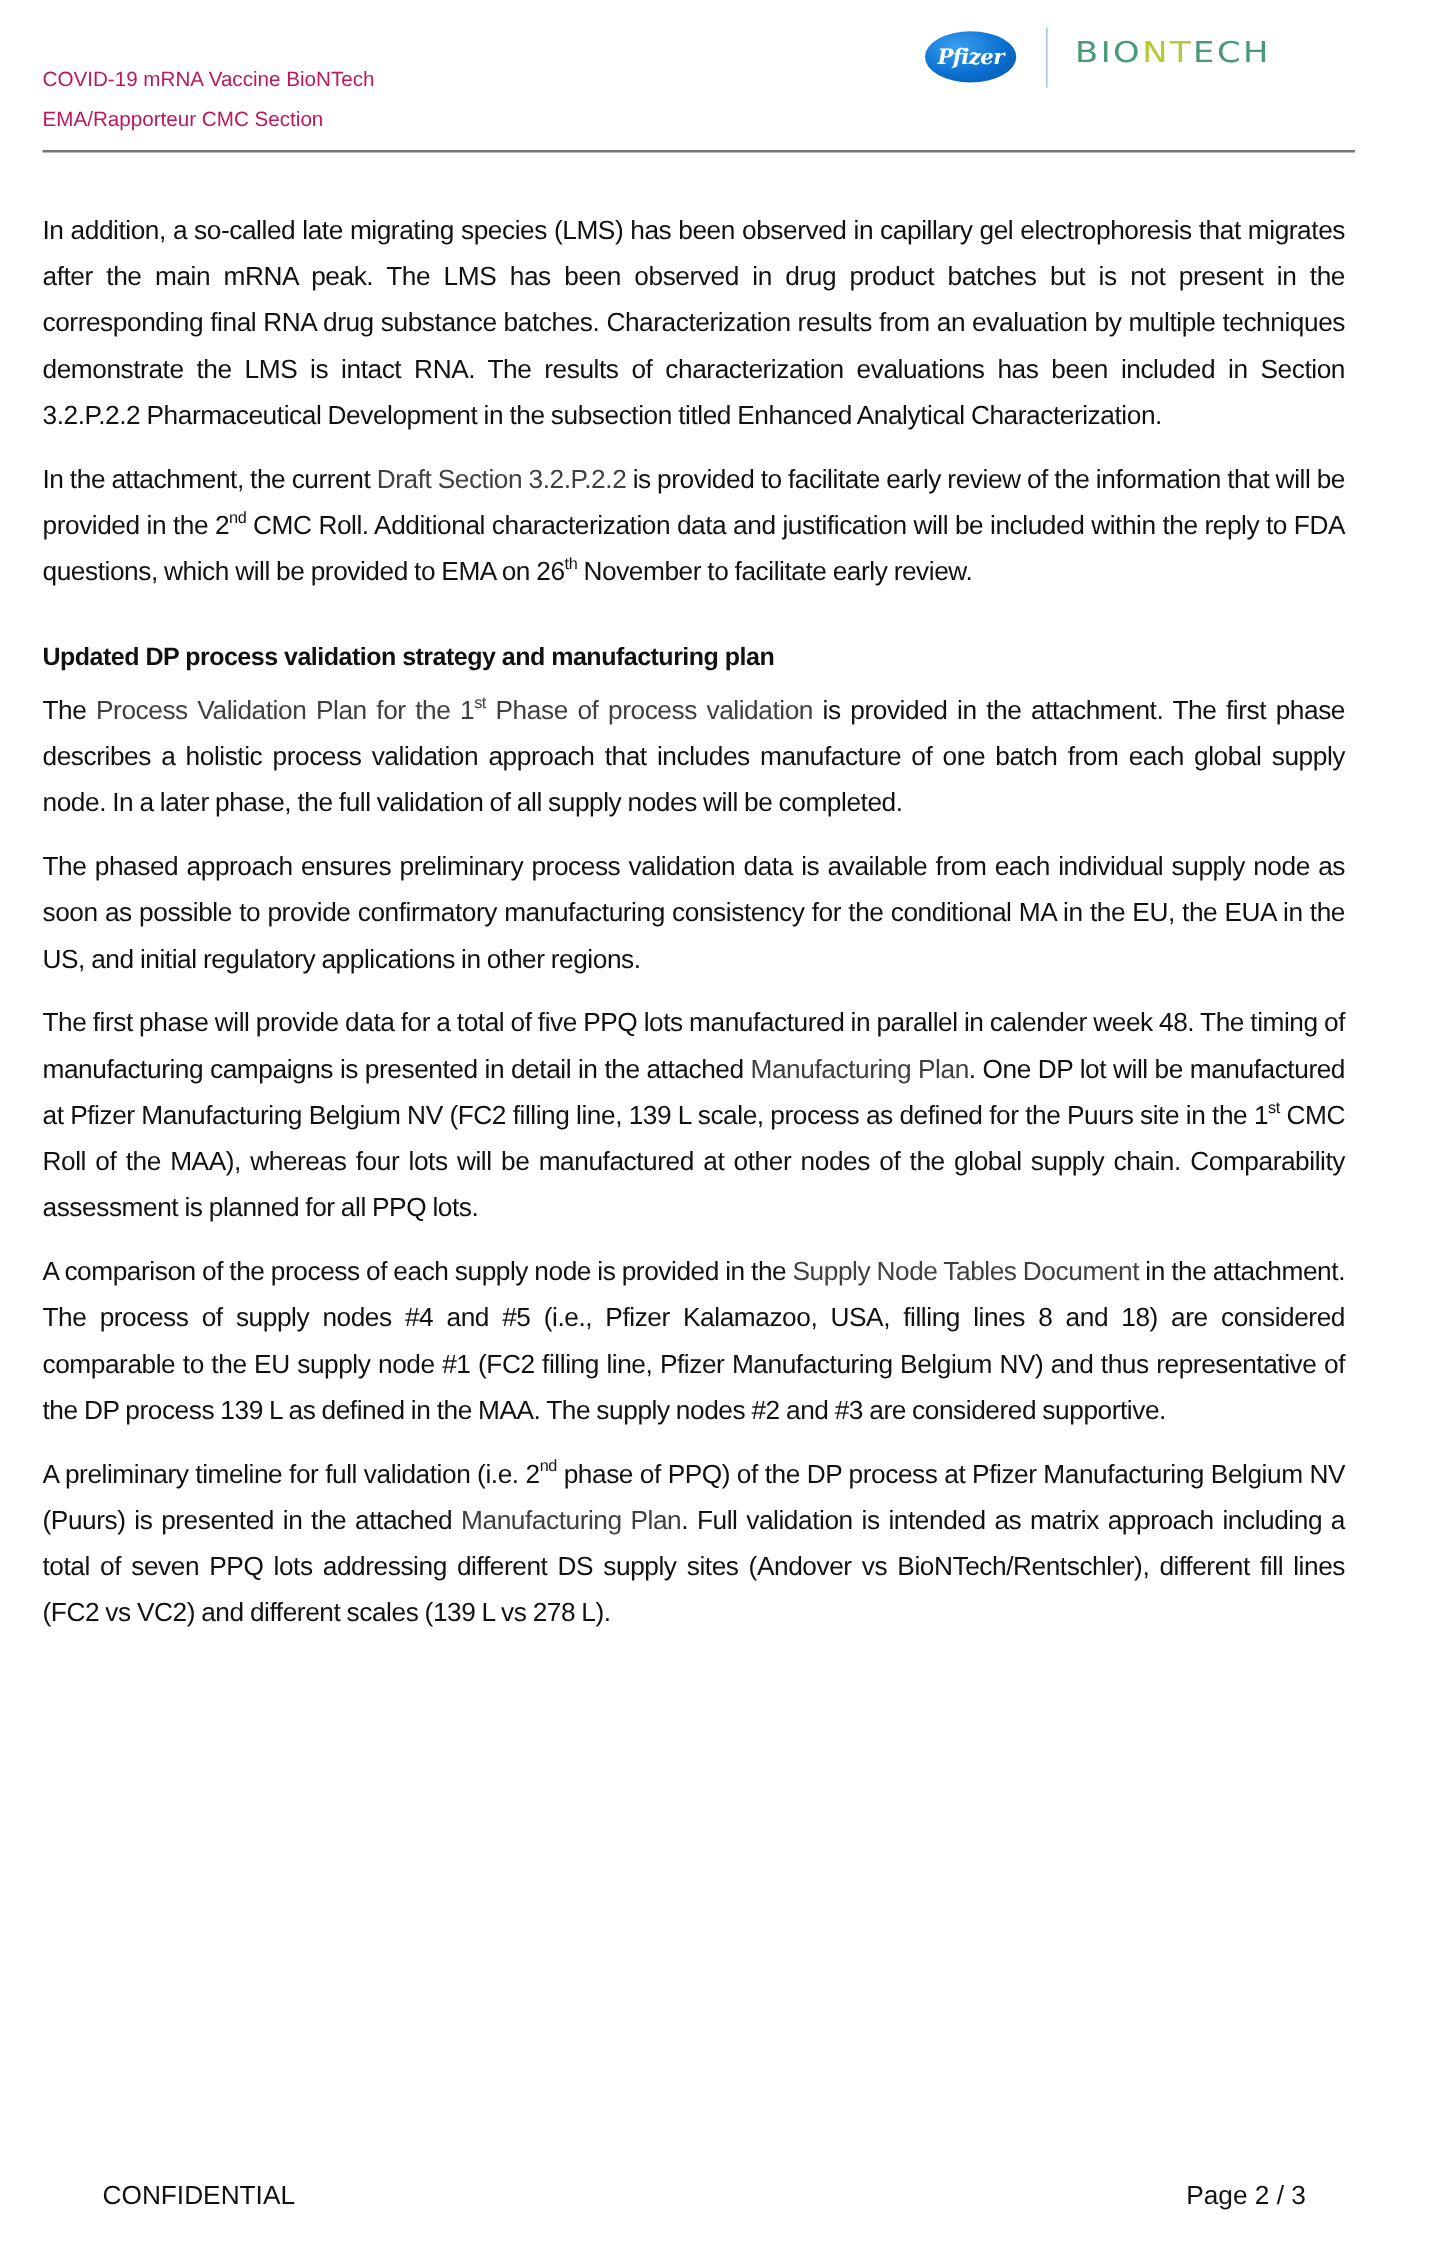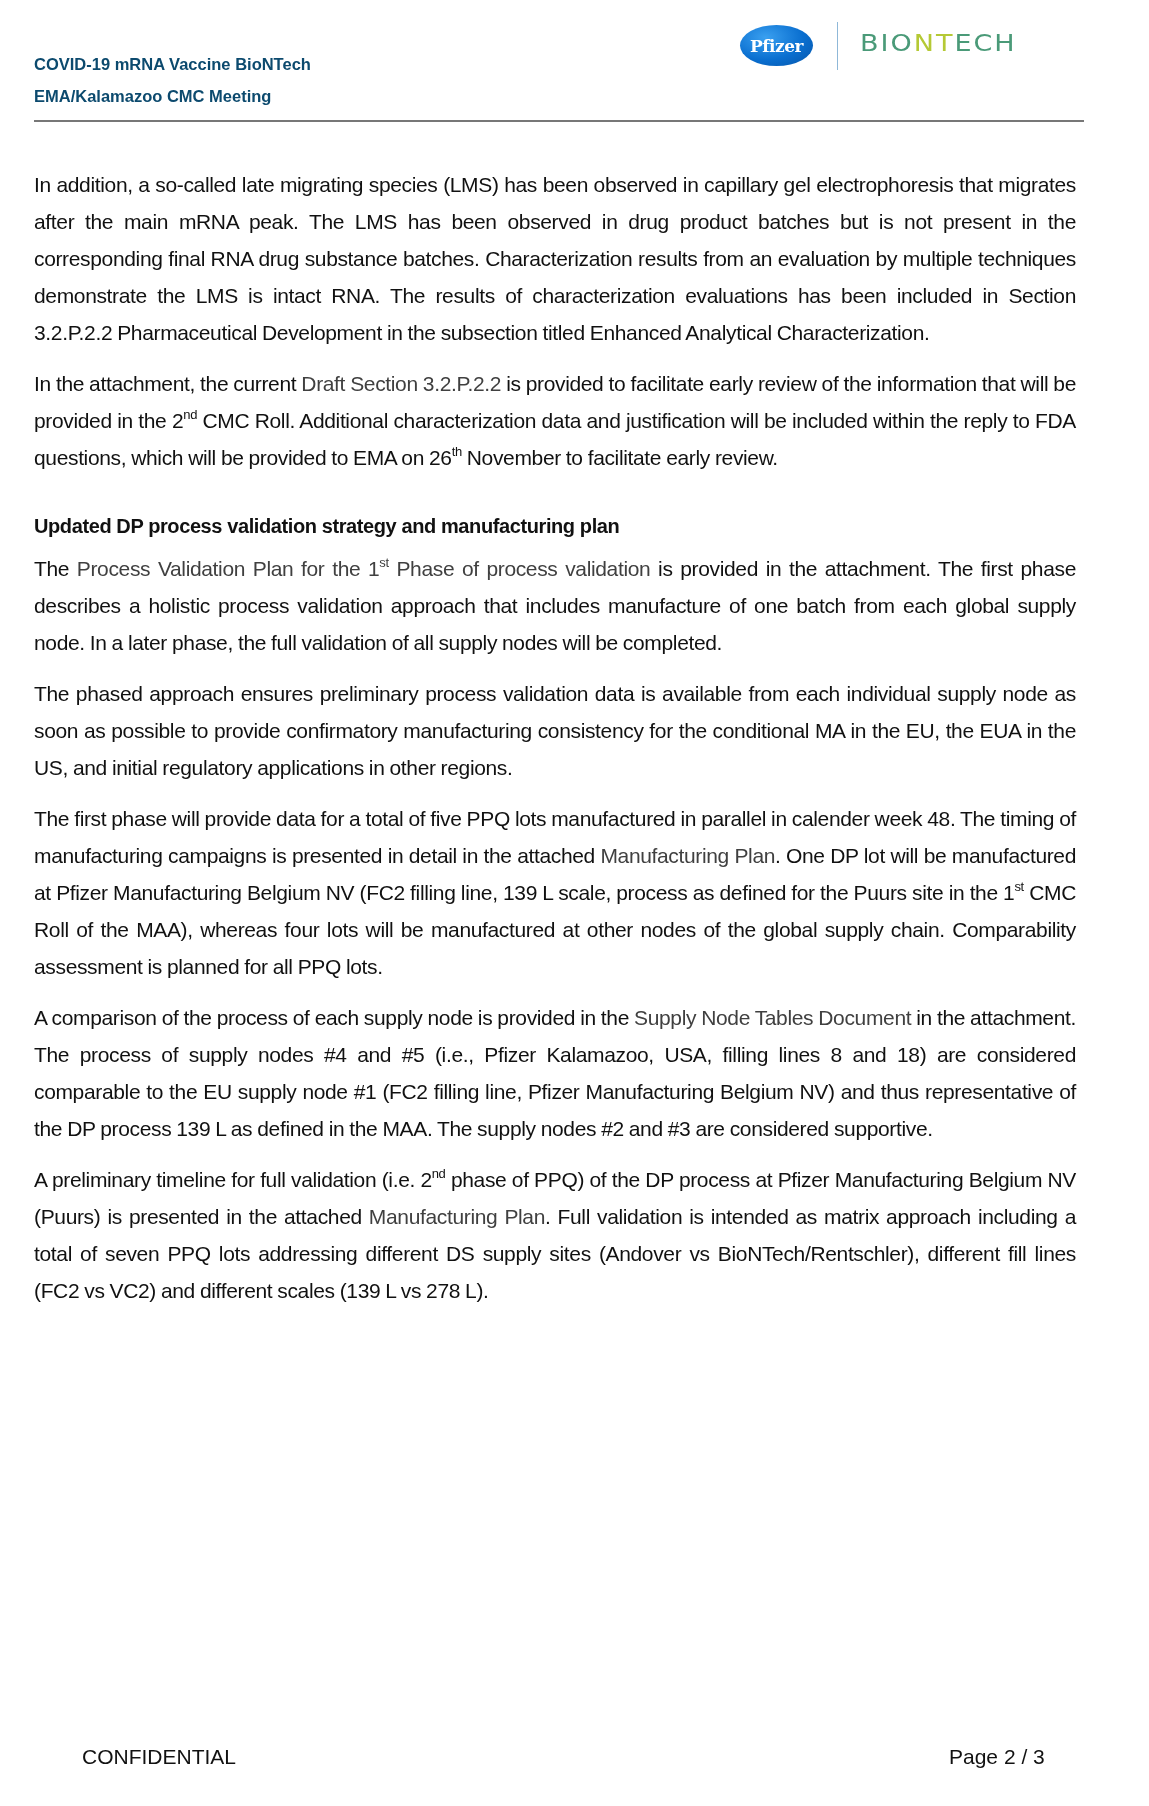--- a/index.html
+++ b/index.html
@@ -1,26 +1,26 @@
 <!DOCTYPE html>
 <html><head>
 <meta charset="utf-8">
 <style>
   html, body { margin: 0; padding: 0; background: #ffffff; }
   body { width: 1149px; height: 1806px; position: relative; overflow: hidden;
          font-family: "Liberation Sans", "DejaVu Sans", sans-serif; color: #111111; }
   .page-header { position: absolute; left: 0; top: 0; width: 1149px; height: 125px; }
-  .hdr-line { position: absolute; left: 34px; font-size: 16.5px; color: #0c4a6e; white-space: nowrap; font-weight: bold; }
+  .hdr-line { position: absolute; left: 34px; font-size: 16.5px; color: #be185d; white-space: nowrap; }
   .hdr-line.l1 { top: 55px; }
   .hdr-line.l2 { top: 87px; }
   .hdr-rule { position: absolute; left: 34px; top: 120px; width: 1050px; height: 2px; background: #777777; }
   .logo-pfizer { position: absolute; left: 740px; top: 25px; width: 73px; height: 41px; border-radius: 50%;
                  background: radial-gradient(ellipse at 35% 30%, #3aa0f0 0%, #0a6fd0 55%, #0654a8 100%);
                  display: flex; align-items: center; justify-content: center; }
-  .logo-pfizer span { color: #ffffff; font-family: "DejaVu Serif", serif; font-weight: bold;
+  .logo-pfizer span { color: #ffffff; font-family: "DejaVu Serif", serif; font-style: italic; font-weight: bold;
                       font-size: 17px; letter-spacing: -0.5px; }
   .logo-divider { position: absolute; left: 837px; top: 22px; width: 1px; height: 48px; background: #8fb8d8; }
   .logo-biontech { position: absolute; left: 860px; top: 31px; height: 28px; font-size: 27px; letter-spacing: 2px;
                    font-family: "DejaVu Sans", sans-serif; color: #4a9a78; white-space: nowrap; line-height: 28px;
                    transform: scaleY(0.85); transform-origin: left top; }
   .logo-biontech .lime { color: #b5c935; }
 
   .content { position: absolute; left: 34px; top: 166px; width: 1042px; }
   p.para { margin: 0 0 14px 0; font-size: 21px; line-height: 37px; text-align: justify; letter-spacing: -0.35px;
            word-spacing: -0.5px; }
@@ -30,21 +30,21 @@
 
   .page-footer { position: absolute; left: 0; top: 1745px; width: 1149px; height: 40px; font-size: 21px; }
   .footer-left { position: absolute; left: 34px; top: 0; margin-left: 48px; }
   .footer-right { position: absolute; left: 949px; top: 0; text-align: right; }
 </style>
 </head>
 <body>
 
 <div class="page-header">
   <div class="hdr-line l1">COVID-19 mRNA Vaccine BioNTech</div>
-  <div class="hdr-line l2">EMA/Kalamazoo CMC Meeting</div>
+  <div class="hdr-line l2">EMA/Rapporteur CMC Section</div>
   <div class="logo-pfizer">
     <span>Pfizer</span>
   </div>
   <div class="logo-divider"></div>
   <div class="logo-biontech"><span>BIO</span><span class="lime">NT</span><span>ECH</span></div>
   <div class="hdr-rule"></div>
 </div>
 
 <div class="content">
   <p class="para"><span>In addition, a so-called late migrating species (LMS) has been observed  in capillary gel electrophoresis that migrates after the main mRNA peak. The LMS has been  observed in drug product batches but  is not present in the corresponding final RNA drug substance batches. Characterization results from an evaluation by multiple techniques demonstrate the LMS is intact RNA. The results of characterization evaluations has been included in  Section 3.2.P.2.2 Pharmaceutical Development in the subsection titled Enhanced Analytical Characterization.</span></p>

